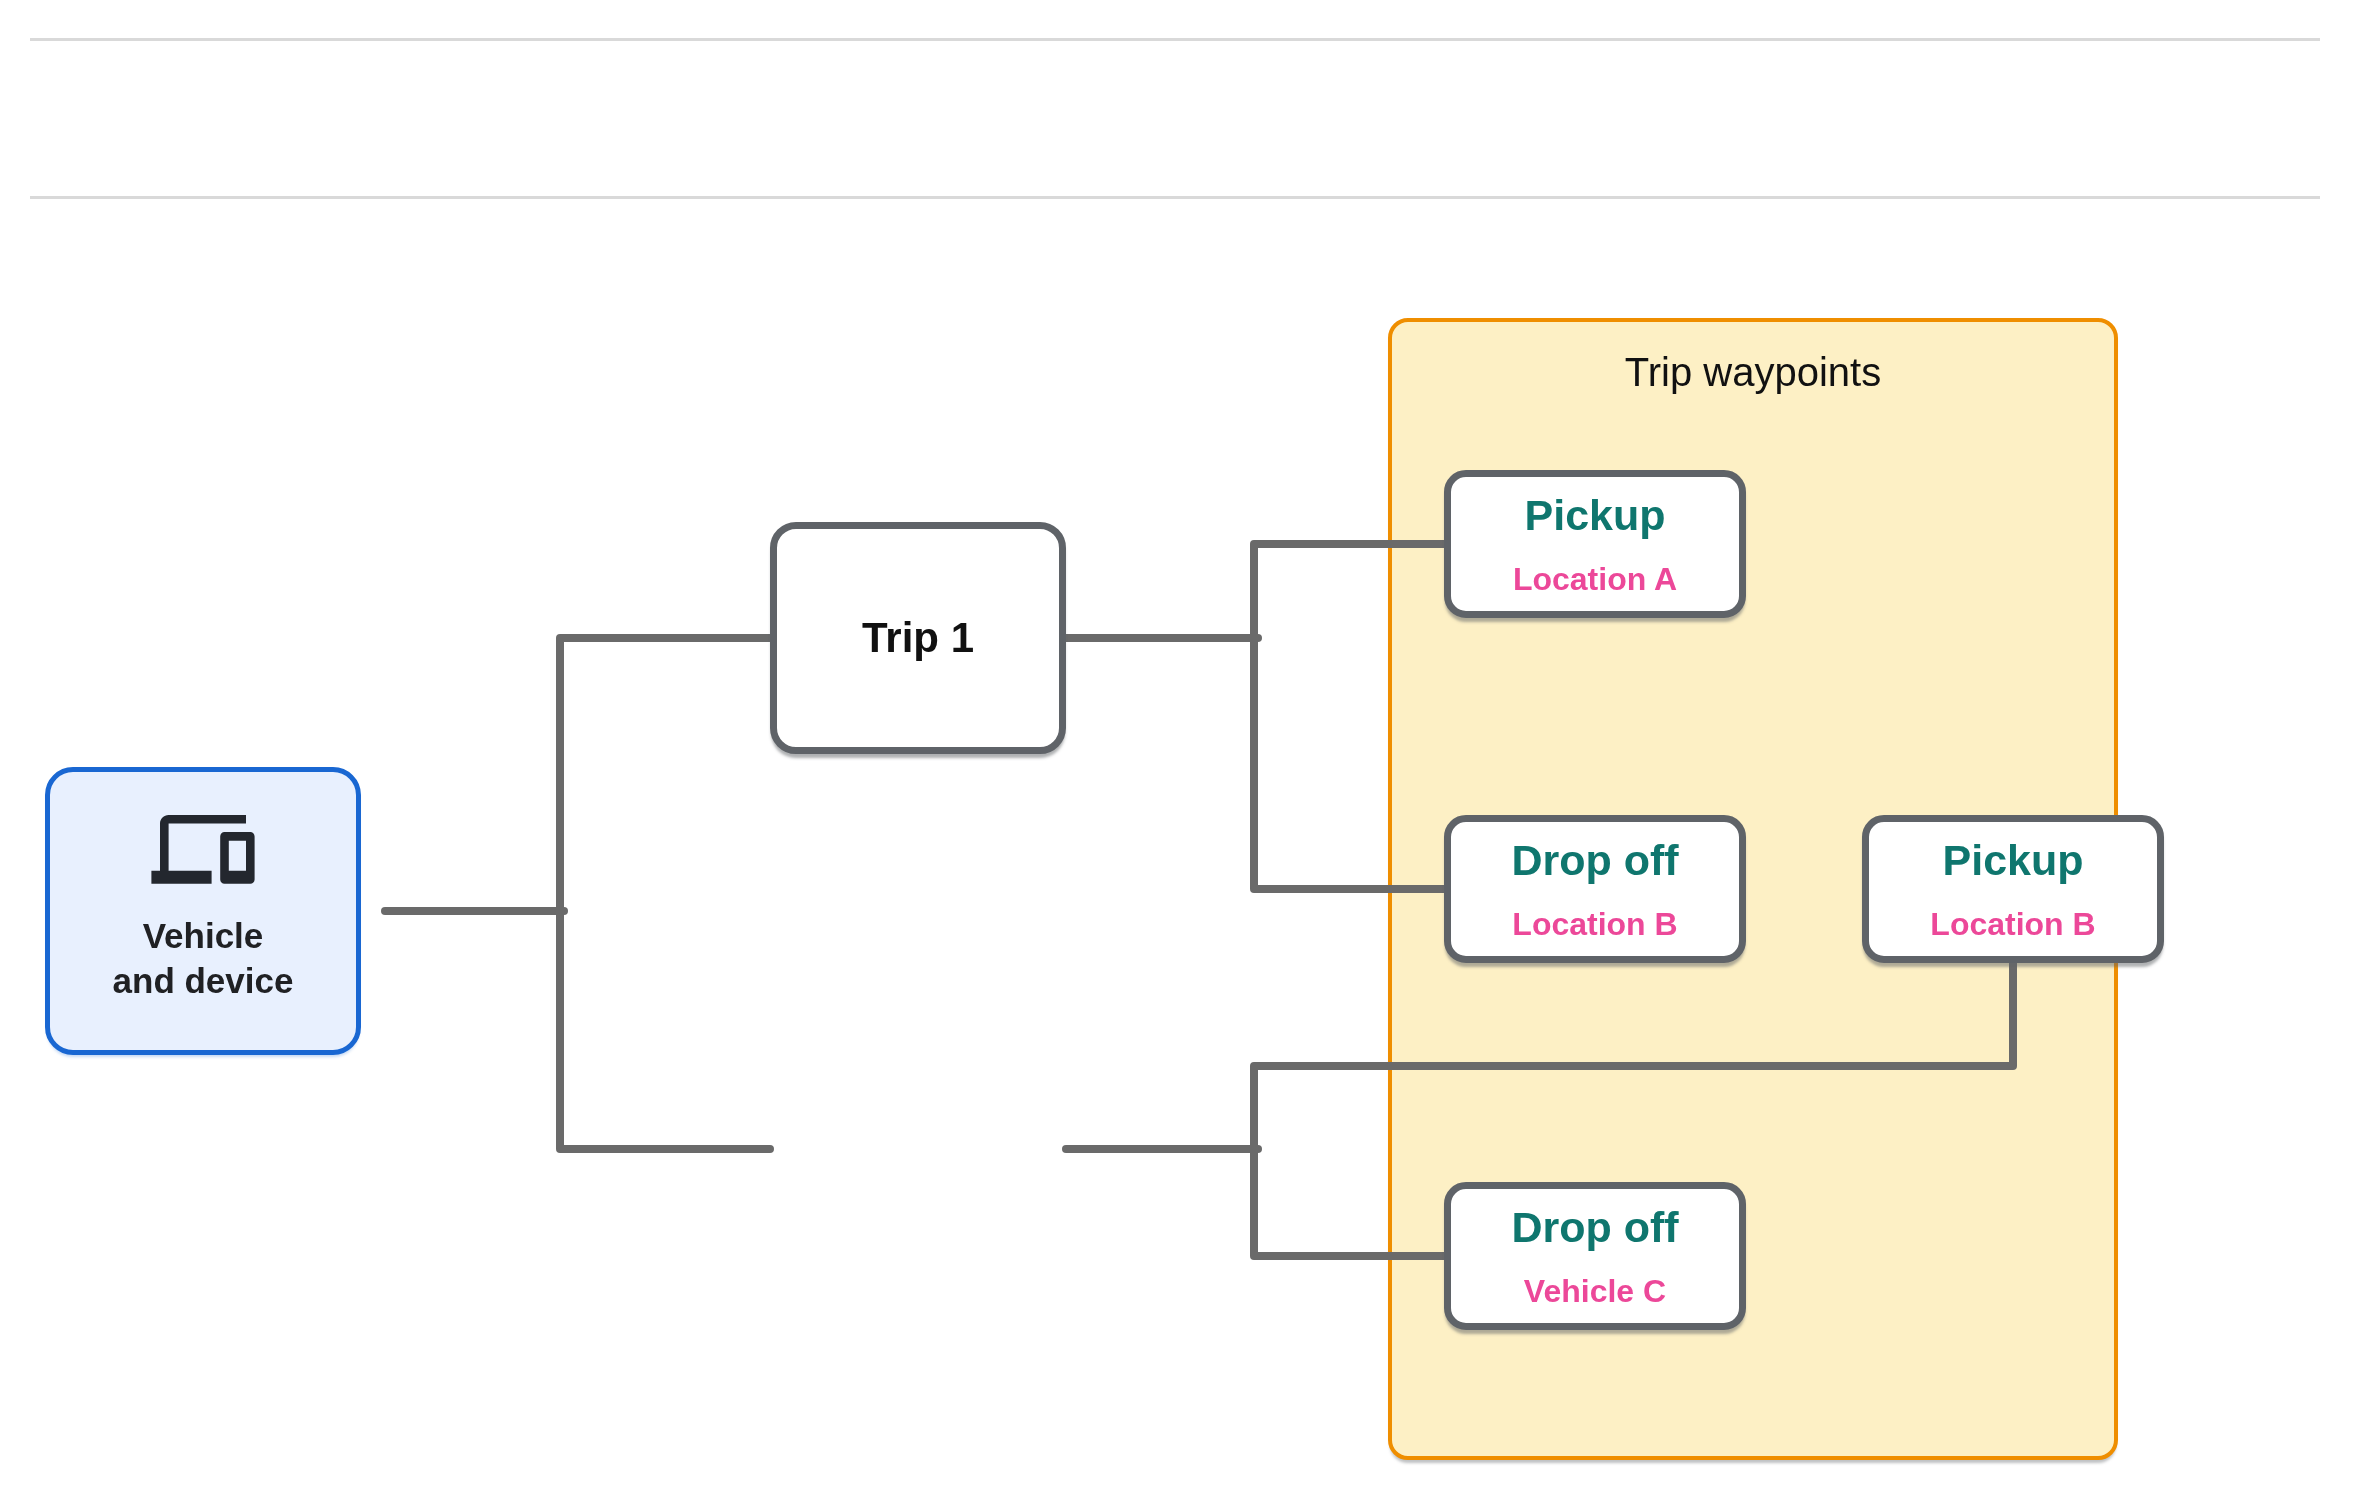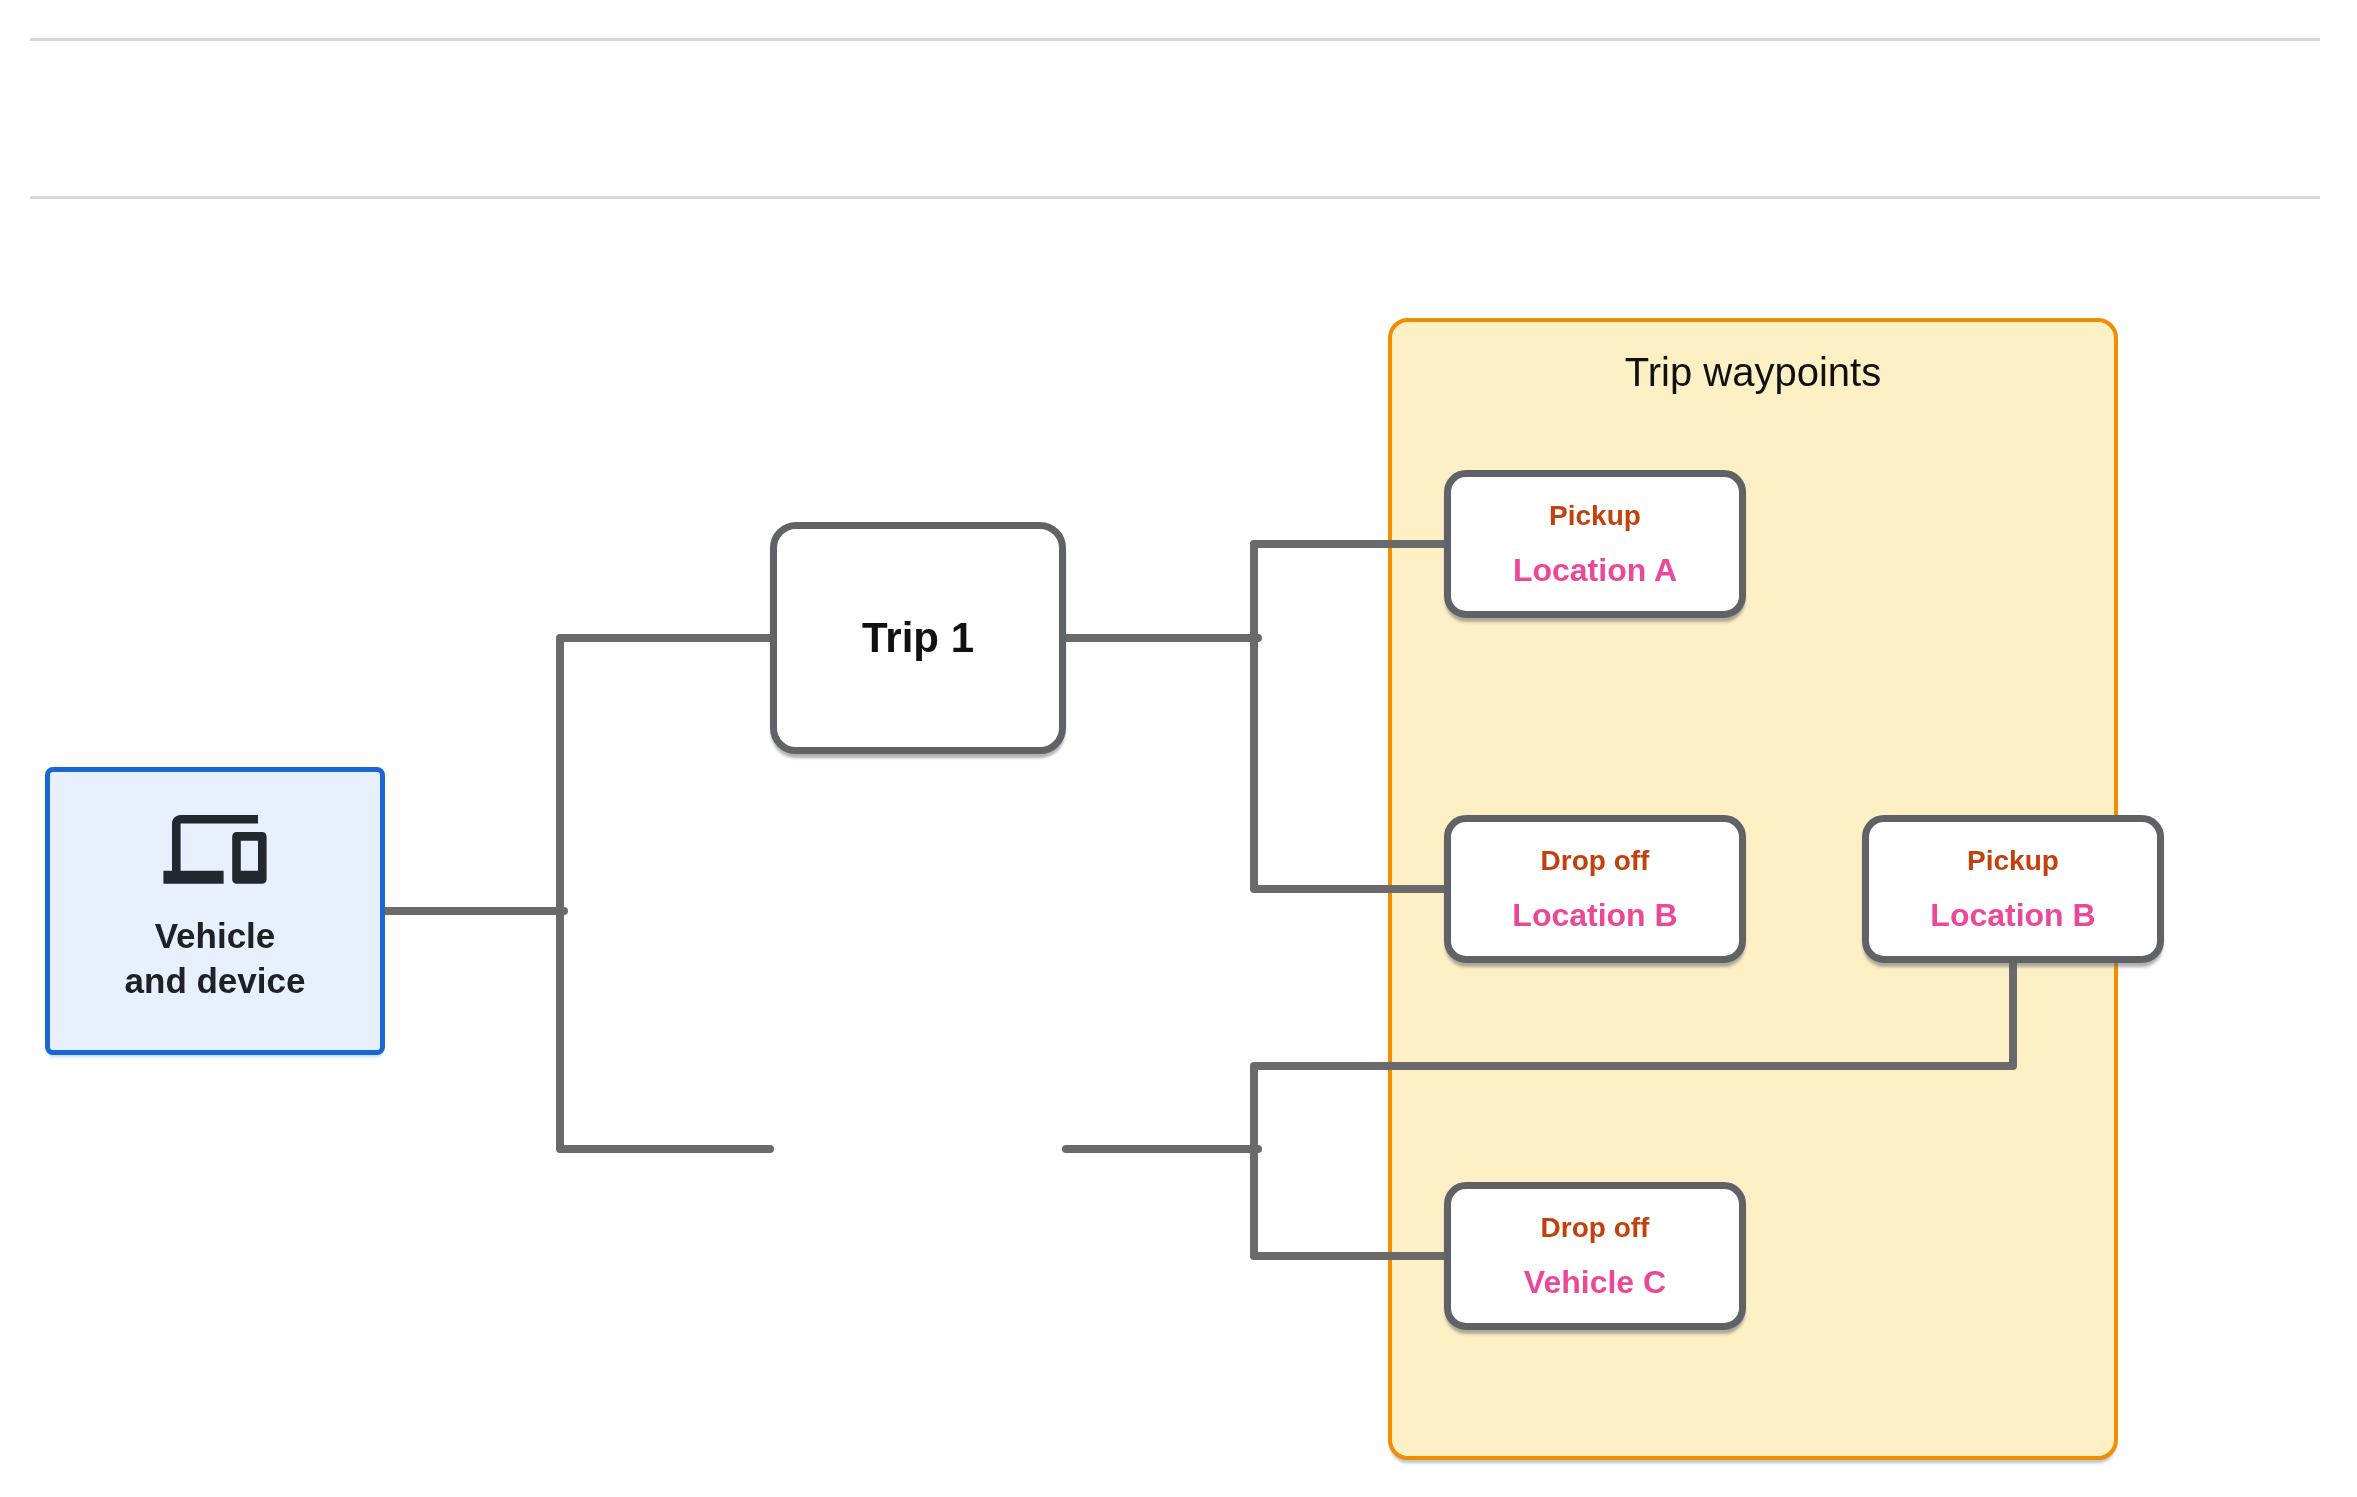--- a/index.html
+++ b/index.html
@@ -86,25 +86,25 @@
     flex-direction: column;
     align-items: center;
     justify-content: center;
     z-index: 3;
     box-shadow: 0 5px 3px -1px rgba(95,99,104,0.5);
   }
   .vehicle-node {
     position: absolute;
     left: 45px;
     top: 767px;
-    width: 340px;
+    width: 316px;
     height: 288px;
     background: #e8f0fe;
     border: 5px solid #1967d2;
-    border-radius: 8px;
+    border-radius: 28px;
     display: flex;
     flex-direction: column;
     align-items: center;
     padding-top: 30px;
     z-index: 3;
     box-shadow: 0 4px 3px -2px rgba(25,103,210,0.25);
   }
   .vehicle-label {
     margin-top: 26px;
     text-align: center;
@@ -125,23 +125,23 @@
     color: #111111;
   }
   .trip-1 { left: 770px; top: 522px; }
   .trip-2 { left: 770px; top: 1033px; }
   .waypoint-node {
     width: 302px;
     height: 148px;
     border-radius: 22px;
   }
   .wp-type {
-    font-size: 28px;
-    font-weight: 700;
-    color: #c2410c;
+    font-size: 43px;
+    font-weight: 700;
+    color: #0f766e;
     line-height: 1.15;
   }
   .wp-location {
     margin-top: 21px;
     font-size: 32px;
     font-weight: 700;
     color: #ec4899;
     line-height: 1.1;
   }
   .wp-pickup-a { left: 1444px; top: 470px; }

